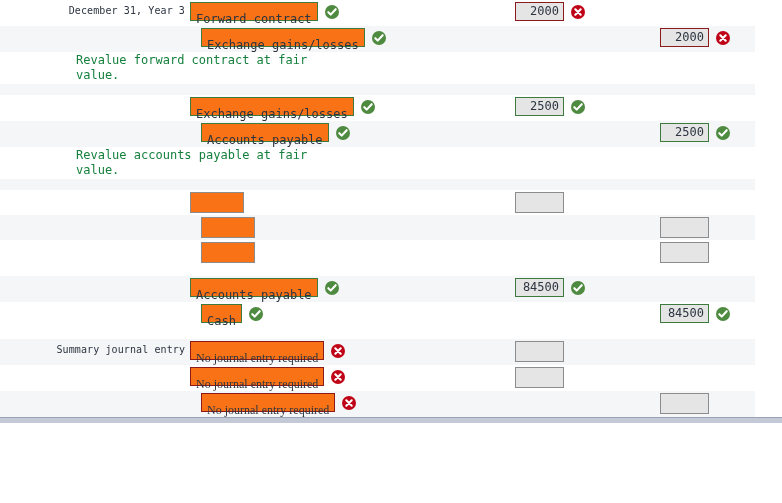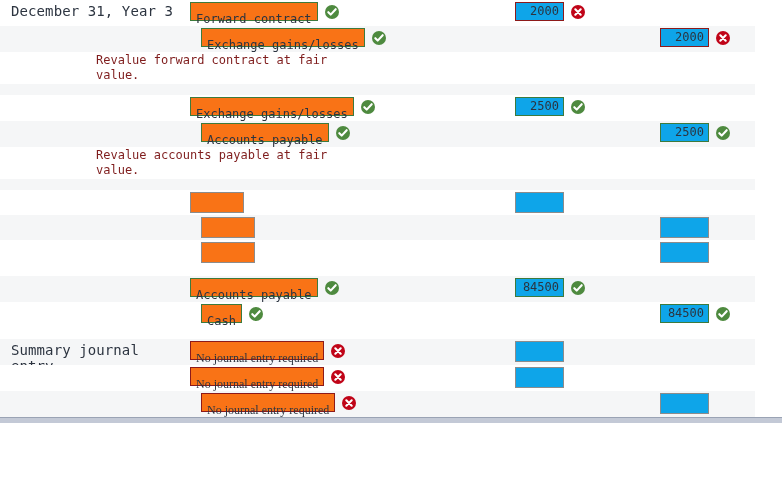--- a/index.html
+++ b/index.html
@@ -28,24 +28,25 @@
     background: #ffffff;
   }
   .row.striped { background: #f5f6f7; }
 
   
   .c-date {
     width: 185px;
     flex: 0 0 185px;
     padding-left: 11px;
     padding-top: 3px;
-    font-size: 14px;
+    font-size: 10px;
     color: #2c3440;
     letter-spacing: 0.1px;
     line-height: 16px;
+    text-align: right;
   }
 
   
   .c-body {
     flex: 1 1 auto;
     position: relative;
     height: 100%;
   }
 
   
@@ -88,21 +89,21 @@
     top: 2px;
     display: flex;
     align-items: center;
     gap: 7px;
   }
   .amt-wrap.debit  { left: 330px; }
   .amt-wrap.credit { left: 475px; }
 
   .amt-box {
     border: 1px solid #3d7a3d;
-    background: #0ea5e9;
+    background: #e5e5e5;
     height: 19px;
     line-height: 17px;
     padding: 0 4px;
     width: 49px;
     text-align: right;
     font-size: 12px;
     font-family: "DejaVu Sans Mono", "Liberation Mono", monospace;
     color: #2c3440;
     display: inline-block;
   }
@@ -120,25 +121,25 @@
     display: inline-block;
     position: relative;
     flex: 0 0 14px;
   }
   .ico.ok  { background: #4e8a3f; }
   .ico.bad { background: #c00418; }
   .ico svg { position: absolute; top: 0; left: 0; }
 
   
   .desc {
-    padding-left: 96px;
+    padding-left: 76px;
     padding-top: 1px;
     line-height: 15px;
     font-size: 12px;
-    color: #7f1d1d;
+    color: #15803d;
     width: 755px;
   }
   .desc .txt { display: block; max-width: 245px; }
   .desc.wide .txt { max-width: 600px; }
 
   
   .spacer { width: 755px; height: 11px; }
   .spacer.striped { background: #f5f6f7; }
 
   .bottom-bar {

